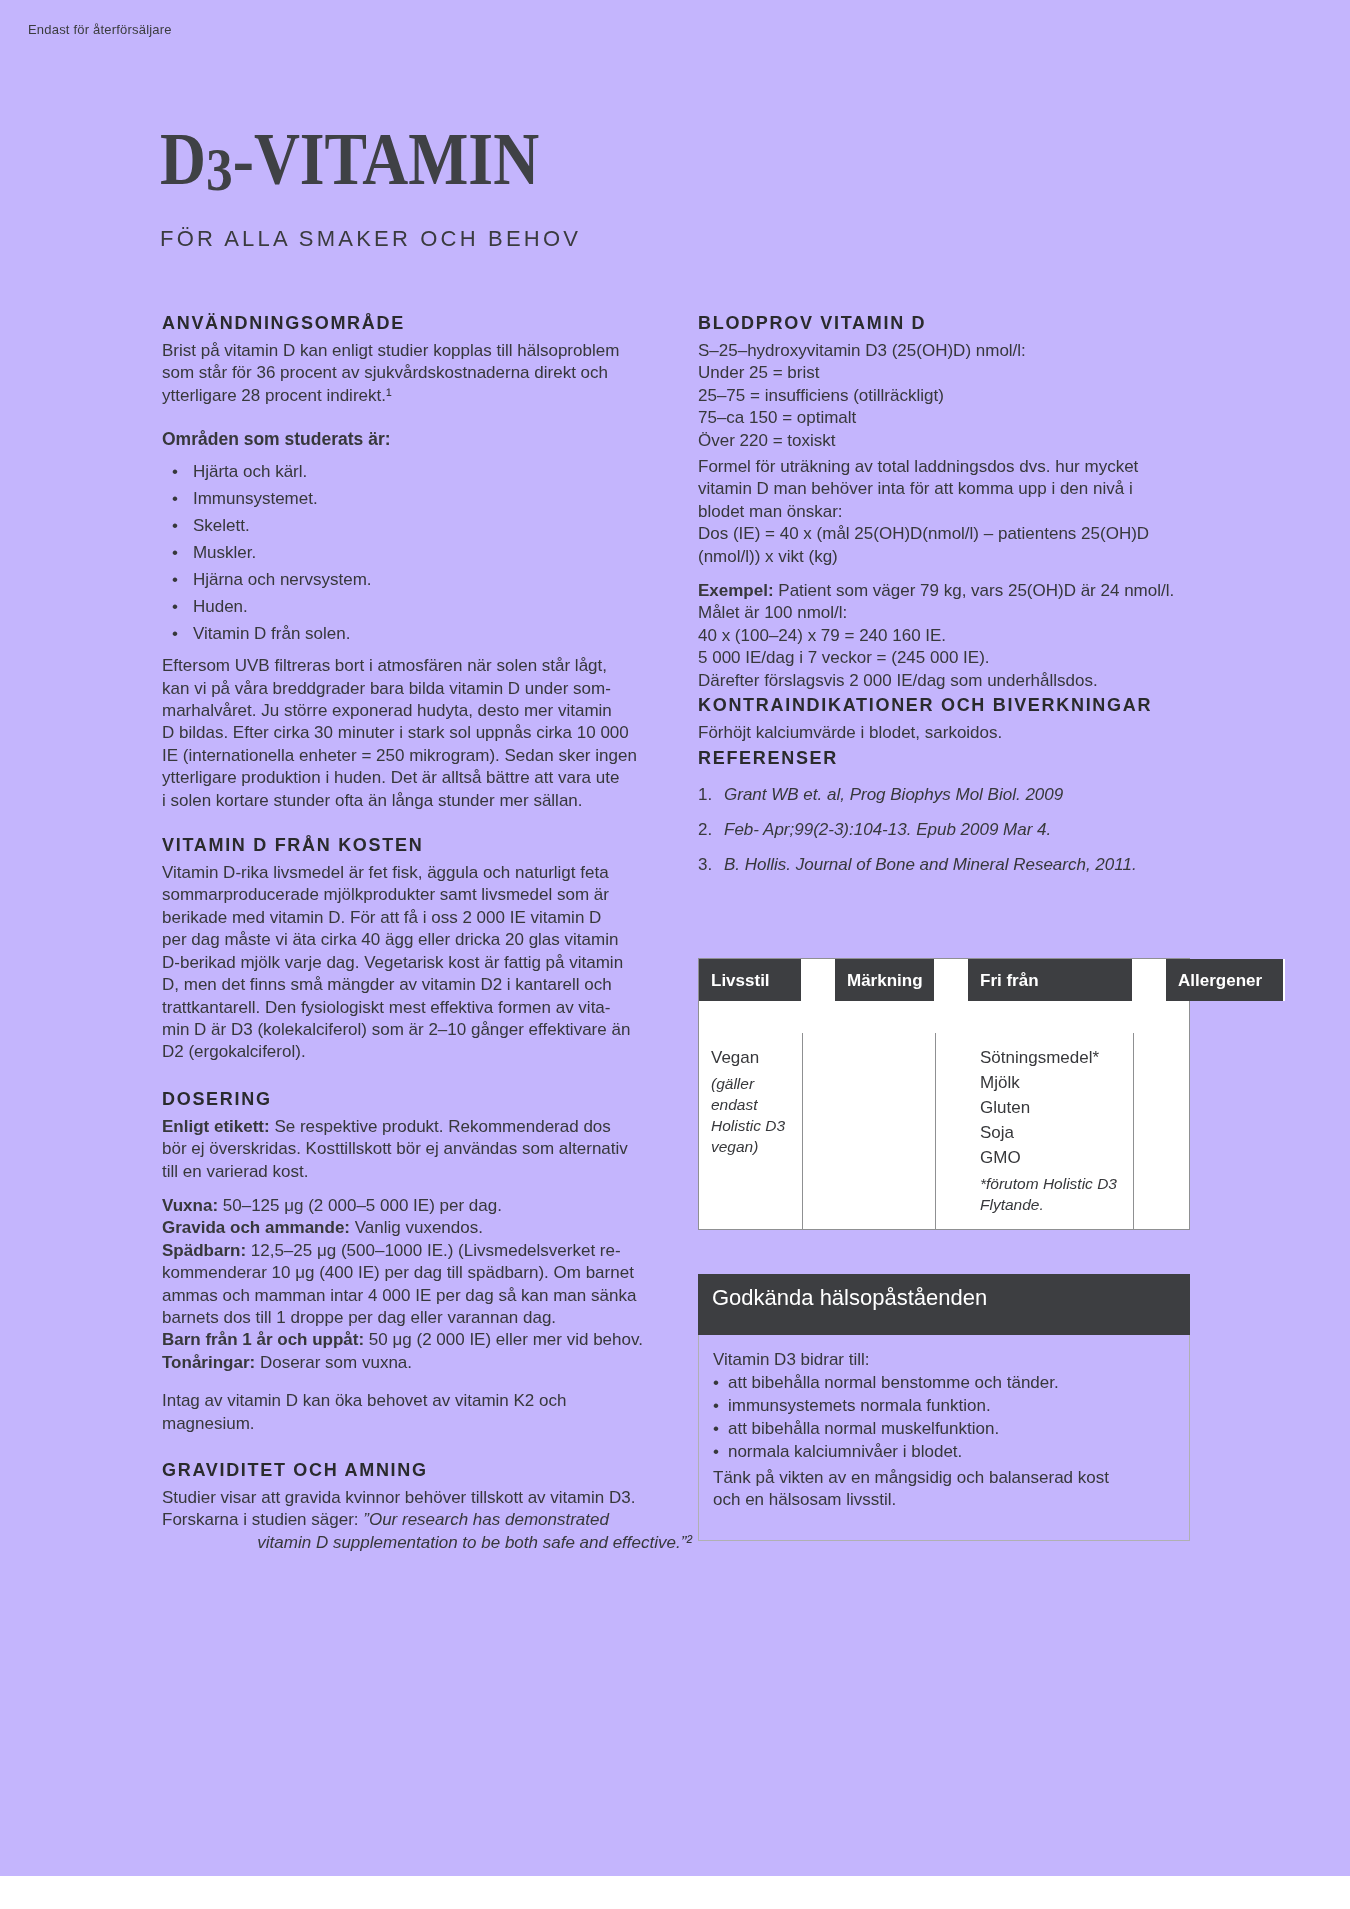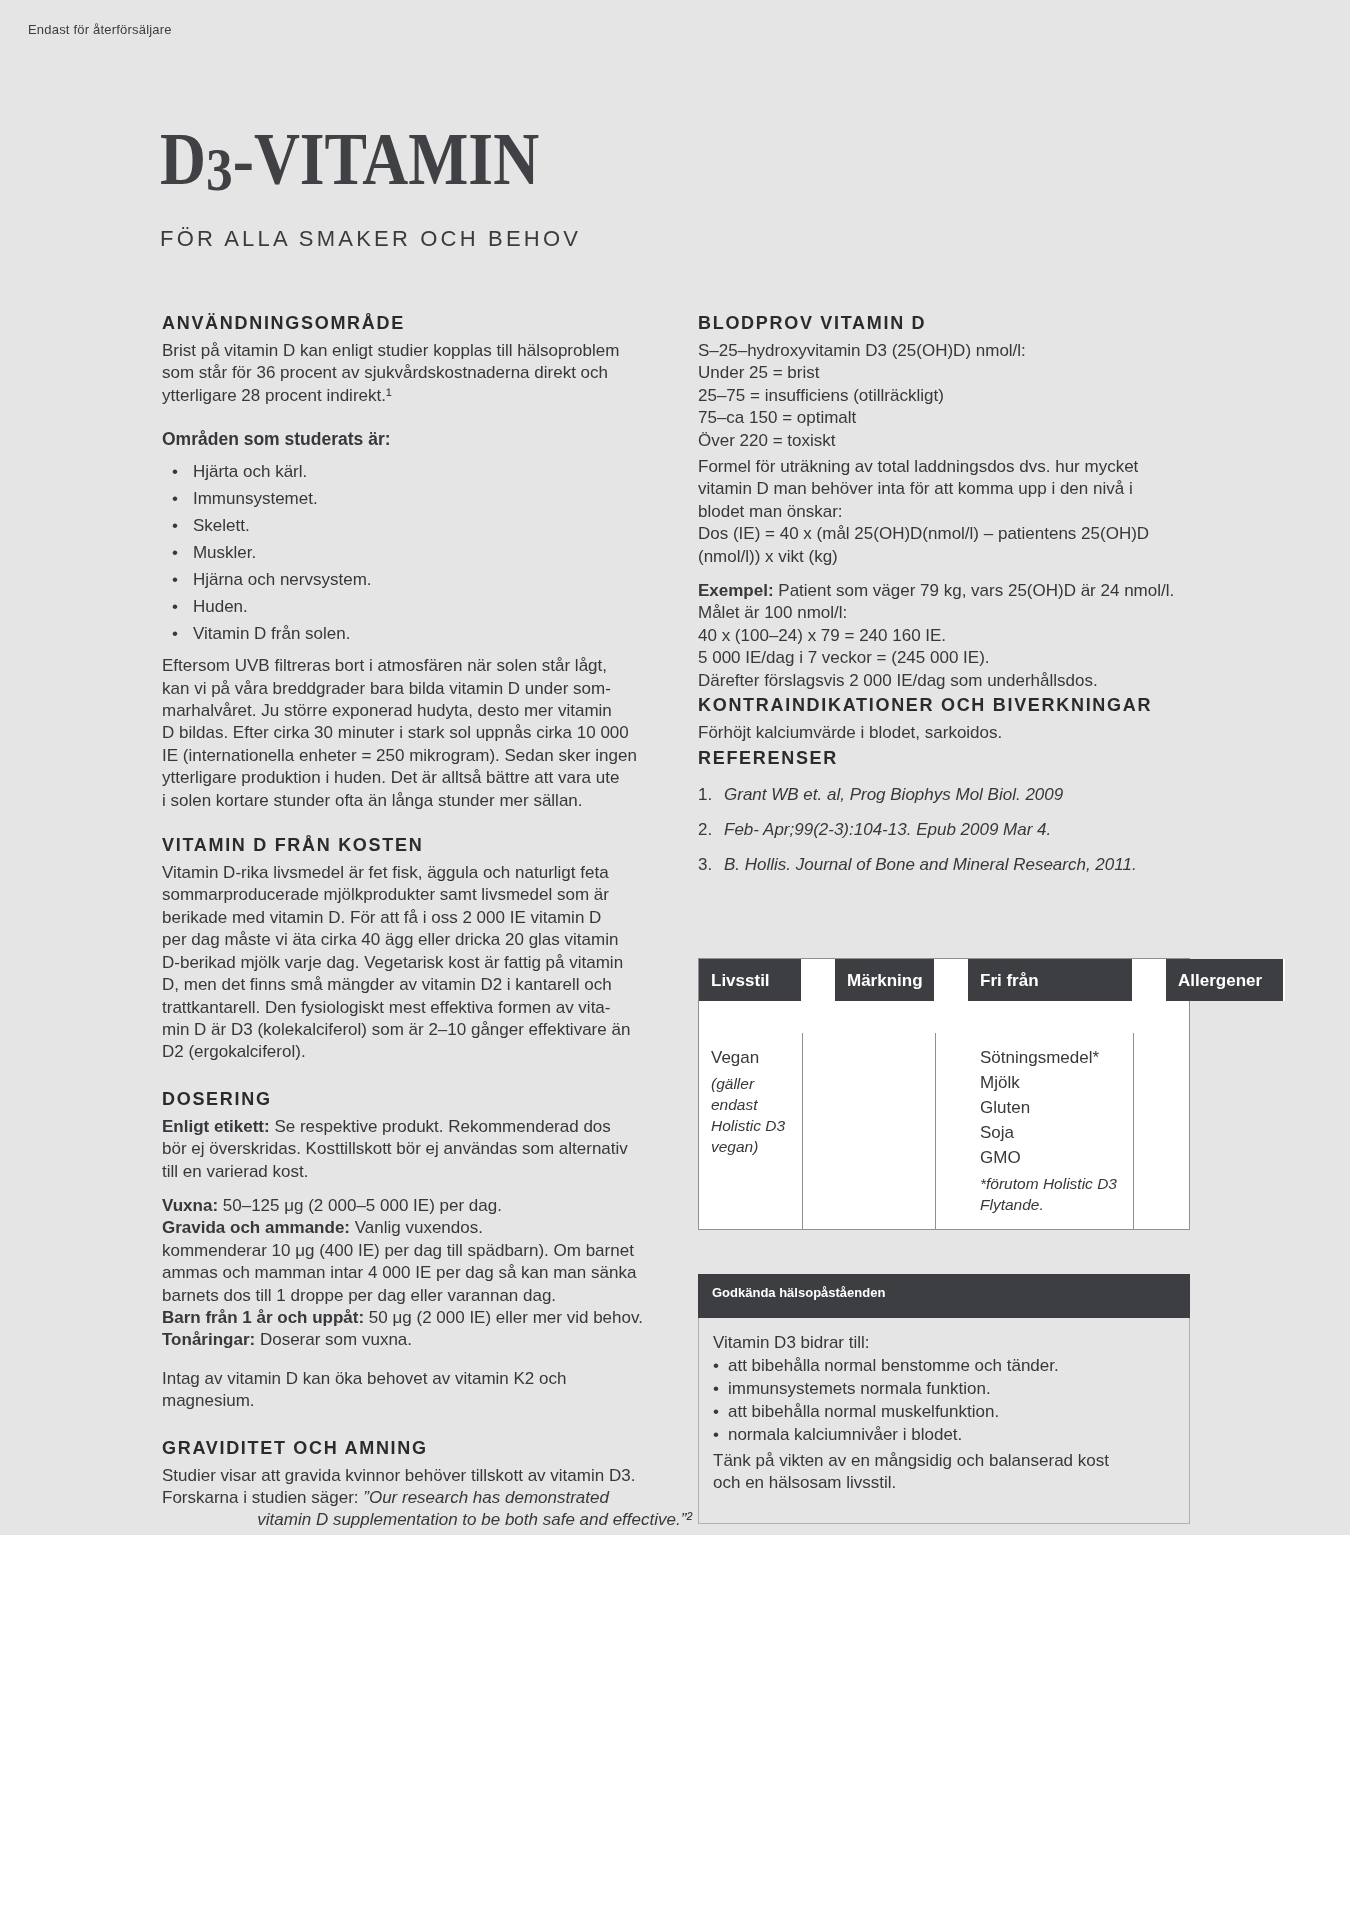--- a/index.html
+++ b/index.html
@@ -1,17 +1,17 @@
 <!DOCTYPE html>
 <html lang="sv"><head>
 <meta charset="utf-8">
 <style>
   html,body { margin:0; padding:0; background:#ffffff; }
   .page {
-    position:relative; width:1350px; height:1535px; background:#e5e5e5;
+    position:relative; width:1350px; height:1876px; background:#c4b5fd;
     font-family:"Liberation Sans", sans-serif; color:#37383b; overflow:hidden;
   }
   .top-note {
     position:absolute; left:28px; top:22px;
     font-size:13px; letter-spacing:.2px; color:#3b3c3e;
   }
   .masthead { position:absolute; left:160px; top:122px; }
   .title {
     font-family:"Liberation Serif", serif; font-weight:600; font-size:74px;
     color:#3f4145; line-height:1; transform:scaleX(.86); transform-origin:left top;
@@ -60,22 +60,22 @@
     border-right:1px solid #8f9092; padding:12px 8px 14px 12px;
     min-height:156px; box-sizing:border-box; font-size:17px; line-height:25px;
     vertical-align:top;
   }
   .td:last-child { border-right:none; }
   .cell-note { font-style:italic; font-size:15.5px; line-height:21px; margin-top:3px; }
 
   
   .claims { margin-top:44px; width:492px; box-sizing:border-box; }
   .claims-h {
-    background:#3d3e41; color:#ffffff; font-weight:bold; font-size:13px;
-    padding:11px 14px 18px 14px;
+    background:#3d3e41; color:#ffffff; font-weight:normal; font-size:22px;
+    padding:11px 14px 24px 14px;
   }
   .claims-b {
     border:1px solid #b0b0b2; border-top:none; padding:13px 14px 28px 14px;
     font-size:17px; line-height:23px;
   }
   .claims-b .brow { display:flex; gap:9px; }
 </style>
 </head>
 <body>
 
@@ -149,20 +149,21 @@
     <h2 class="h mt22">DOSERING</h2>
     <div class="mt4">
       <div class="line"><span class="b">Enligt etikett:</span><span> Se respektive produkt. Rekommenderad dos</span></div>
       <div class="para">bör ej överskridas. Kosttillskott bör ej användas som alternativ
 till en varierad kost.</div>
     </div>
 
     <div class="mt12">
       <div class="line"><span class="b">Vuxna:</span><span> 50–125 μg (2 000–5 000 IE) per dag.</span></div>
       <div class="line"><span class="b">Gravida och ammande:</span><span> Vanlig vuxendos.</span></div>
+      <div class="line"><span class="b">Spädbarn:</span><span> 12,5–25 μg (500–1000 IE.) (Livsmedelsverket re-</span></div>
       <div class="para">kommenderar 10 μg (400 IE) per dag till spädbarn). Om barnet
 ammas och mamman intar 4 000 IE per dag så kan man sänka
 barnets dos till 1 droppe per dag eller varannan dag.</div>
       <div class="line"><span class="b">Barn från 1 år och uppåt:</span><span> 50 μg (2 000 IE) eller mer vid behov.</span></div>
       <div class="line"><span class="b">Tonåringar:</span><span> Doserar som vuxna.</span></div>
     </div>
 
     <p class="para mt16">Intag av vitamin D kan öka behovet av vitamin K2 och
 magnesium.</p>
 

